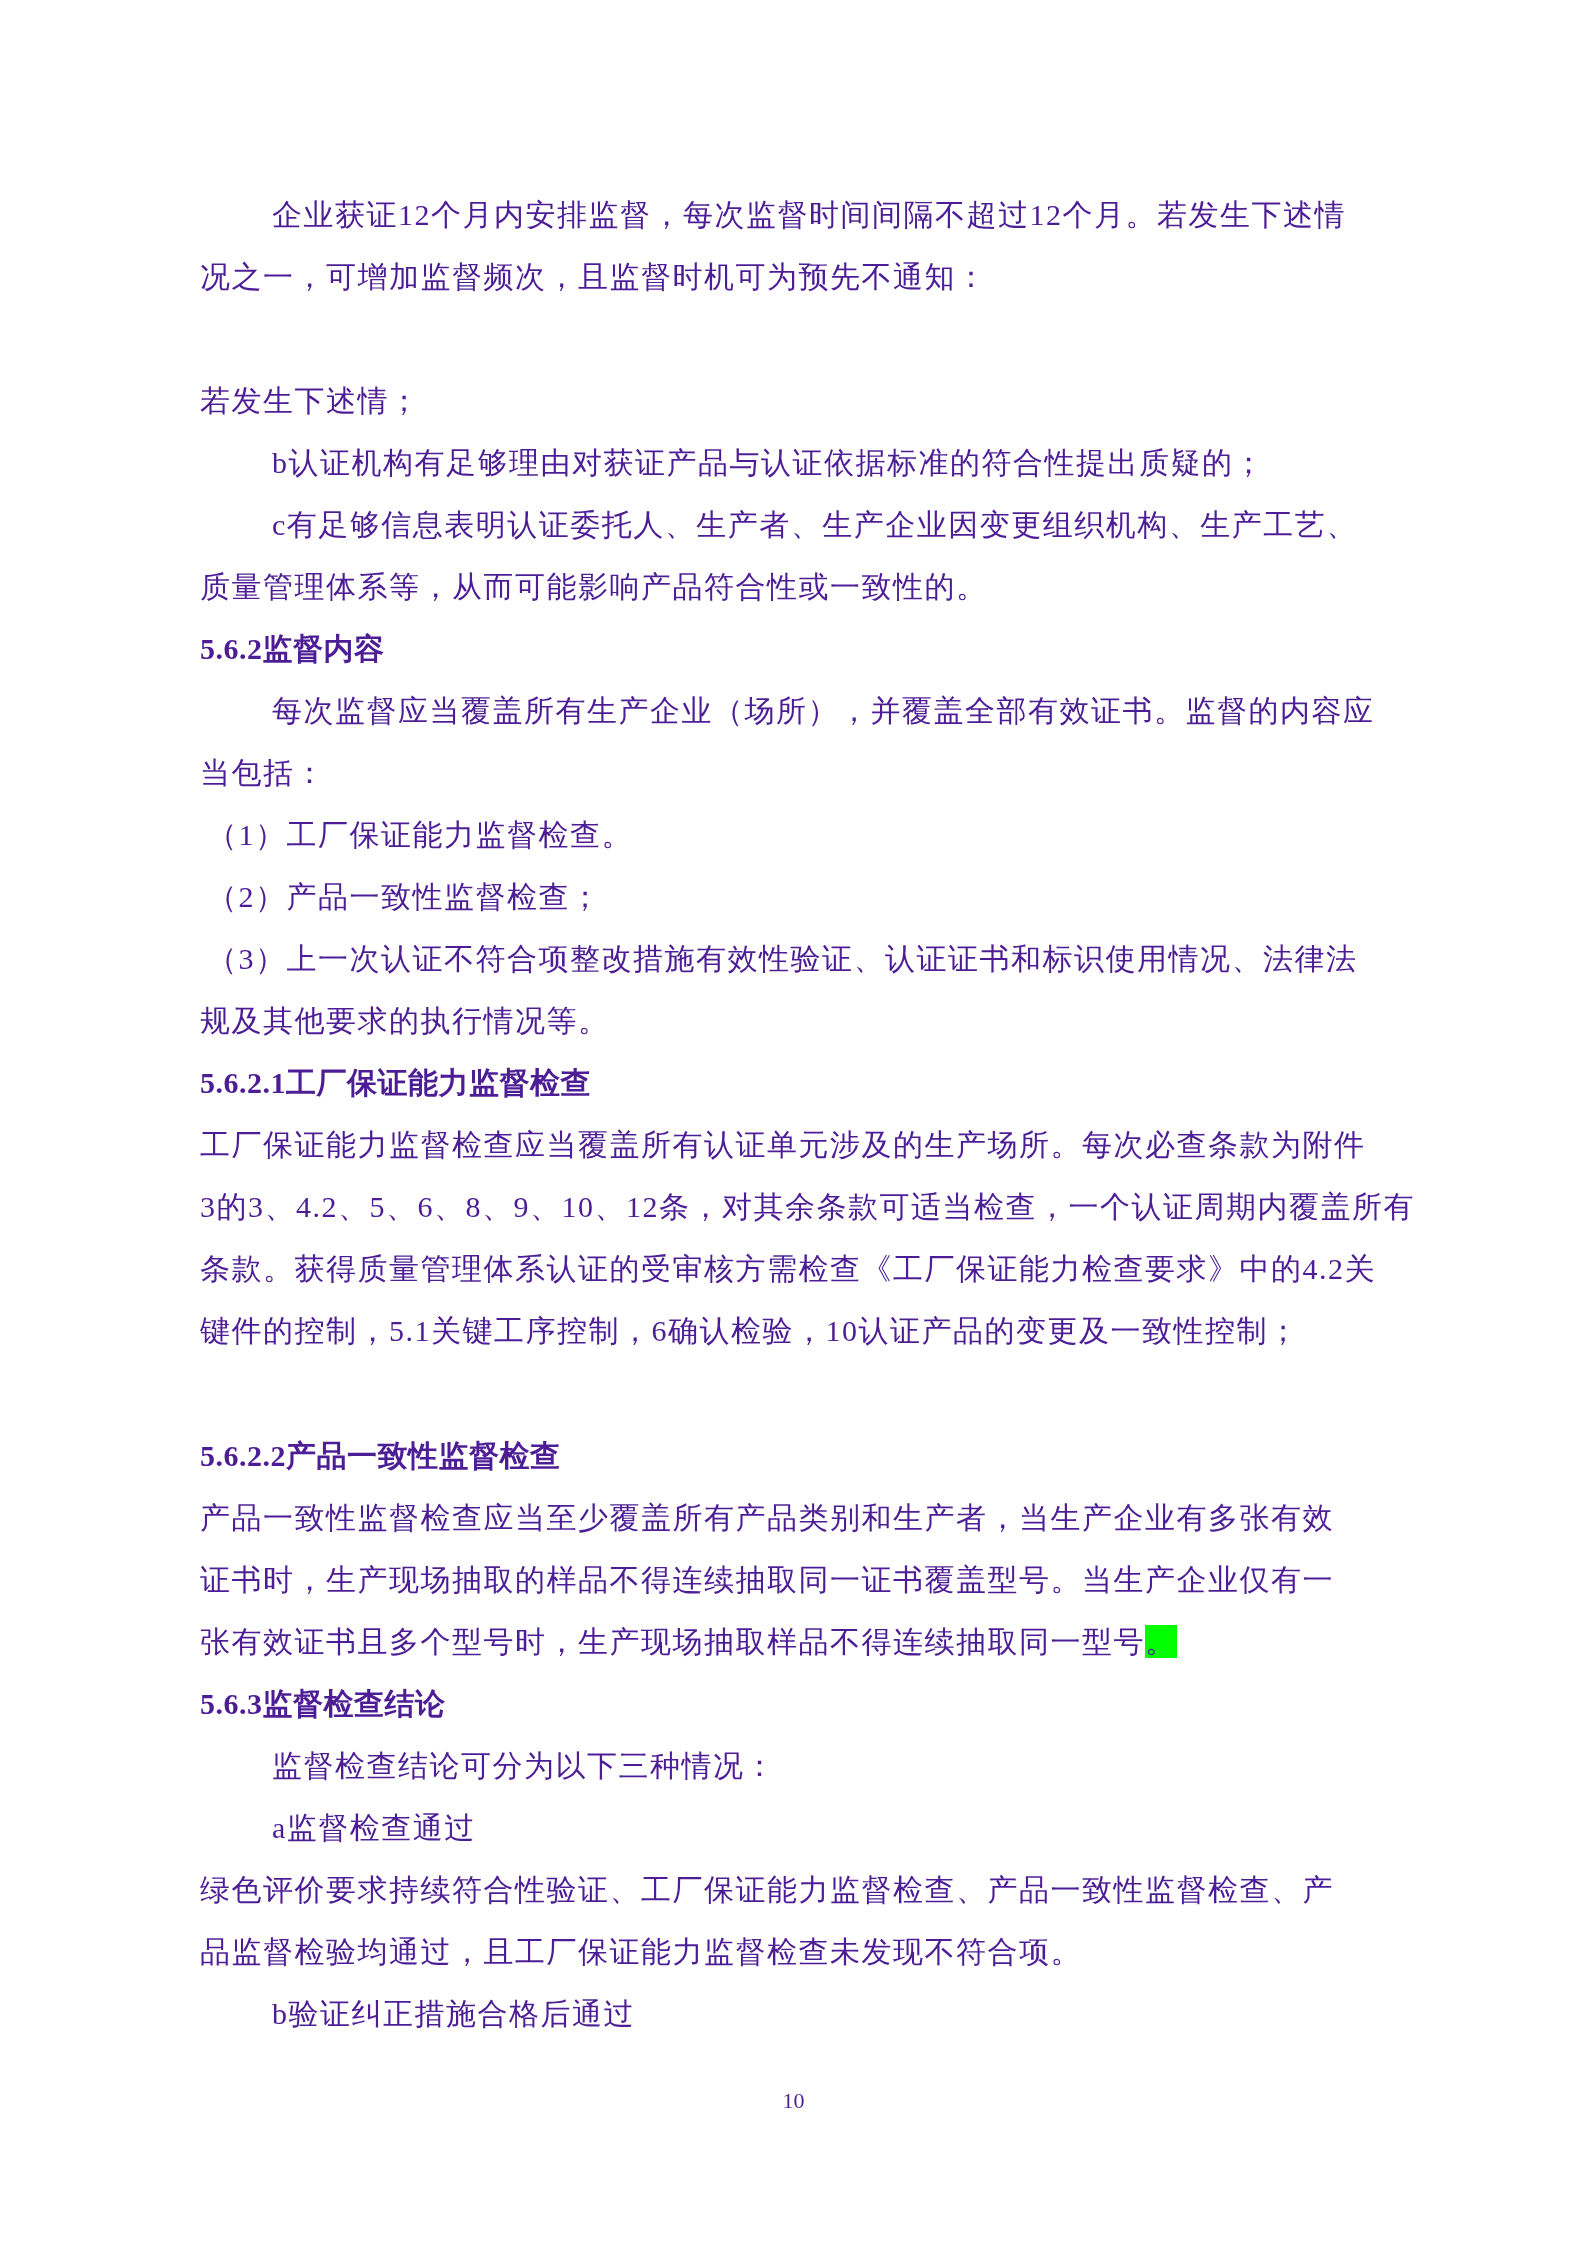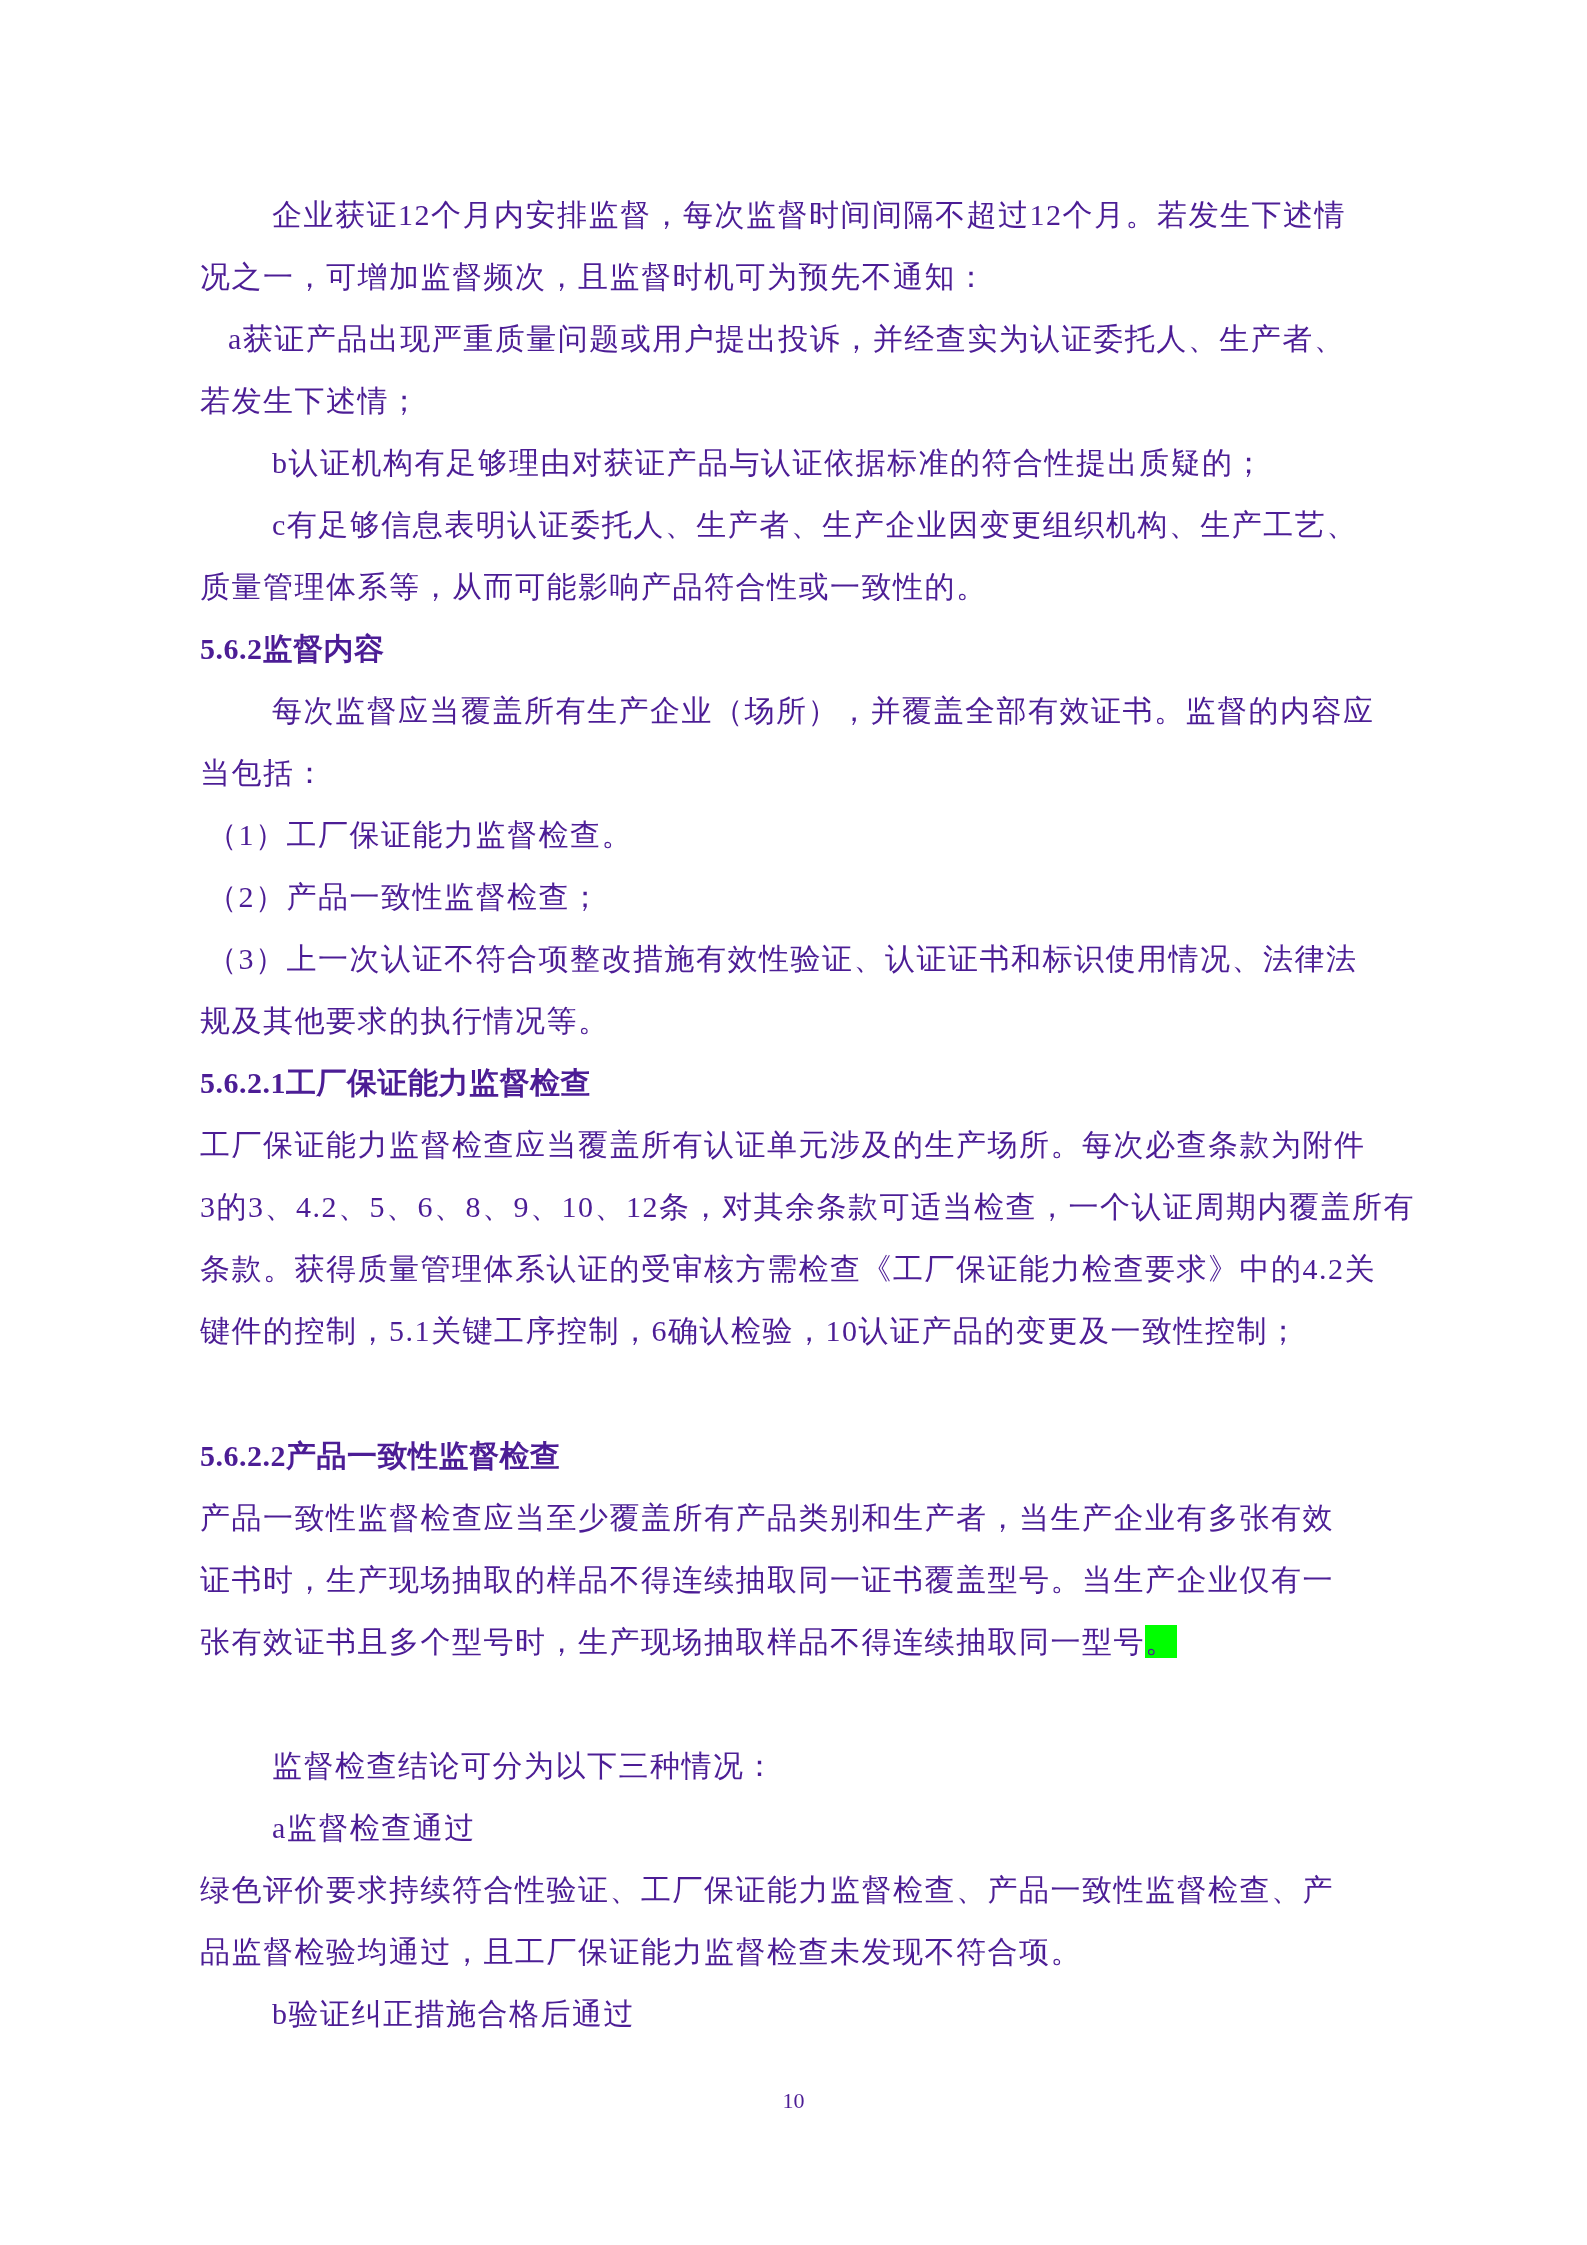--- a/index.html
+++ b/index.html
@@ -24,21 +24,20 @@
     text-align: center; font-family: Liberation Serif, serif;
     font-size: 22px; line-height: 26px;
   }
 </style>
 </head>
 <body>
 
 <div class="page">
   <div class="line indent2" style="top:195px">企业获证12个月内安排监督，每次监督时间间隔不超过12个月。若发生下述情</div>
   <div class="line" style="top:257px">况之一，可增加监督频次，且监督时机可为预先不通知：</div>
-  <div class="line indent1" style="top:319px">a获证产品出现严重质量问题或用户提出投诉，并经查实为认证委托人、生产者、</div>
   <div class="line" style="top:381px">若发生下述情；</div>
   <div class="line indent2" style="top:443px">b认证机构有足够理由对获证产品与认证依据标准的符合性提出质疑的；</div>
   <div class="line indent2" style="top:505px">c有足够信息表明认证委托人、生产者、生产企业因变更组织机构、生产工艺、</div>
   <div class="line" style="top:567px">质量管理体系等，从而可能影响产品符合性或一致性的。</div>
   <div class="line heading" style="top:629px">5.6.2监督内容</div>
   <div class="line" style="top:753px">当包括：</div>
   <div class="line indent2" style="top:691px">每次监督应当覆盖所有生产企业（场所），并覆盖全部有效证书。监督的内容应</div>
   <div class="line indentp" style="top:815px">（1）工厂保证能力监督检查。</div>
   <div class="line indentp" style="top:877px">（2）产品一致性监督检查；</div>
   <div class="line indentp" style="top:939px">（3）上一次认证不符合项整改措施有效性验证、认证证书和标识使用情况、法律法</div>
@@ -47,20 +46,21 @@
   <div class="line" style="top:1125px">工厂保证能力监督检查应当覆盖所有认证单元涉及的生产场所。每次必查条款为附件</div>
   <div class="line" style="top:1187px">3的3、4.2、5、6、8、9、10、12条，对其余条款可适当检查，一个认证周期内覆盖所有</div>
   <div class="line" style="top:1249px">条款。获得质量管理体系认证的受审核方需检查《工厂保证能力检查要求》中的4.2关</div>
   <div class="line" style="top:1311px">键件的控制，5.1关键工序控制，6确认检验，10认证产品的变更及一致性控制；</div>
   <div class="line heading" style="top:1436px">5.6.2.2产品一致性监督检查</div>
   <div class="line" style="top:1498px">产品一致性监督检查应当至少覆盖所有产品类别和生产者，当生产企业有多张有效</div>
   <div class="line" style="top:1560px">证书时，生产现场抽取的样品不得连续抽取同一证书覆盖型号。当生产企业仅有一</div>
   <div class="line" style="top:1622px">
     <span>张有效证书且多个型号时，生产现场抽取样品不得连续抽取同一型号</span><span class="hl">。</span>
   </div>
+  <div class="line heading" style="top:1684px">5.6.3监督检查结论</div>
   <div class="line indent2" style="top:1746px">监督检查结论可分为以下三种情况：</div>
   <div class="line indent2" style="top:1808px">a监督检查通过</div>
   <div class="line" style="top:1870px">绿色评价要求持续符合性验证、工厂保证能力监督检查、产品一致性监督检查、产</div>
   <div class="line" style="top:1932px">品监督检验均通过，且工厂保证能力监督检查未发现不符合项。</div>
   <div class="line indent2" style="top:1994px">b验证纠正措施合格后通过</div>
 
   <div class="pagenum">10</div>
 </div>
 
 </body></html>

